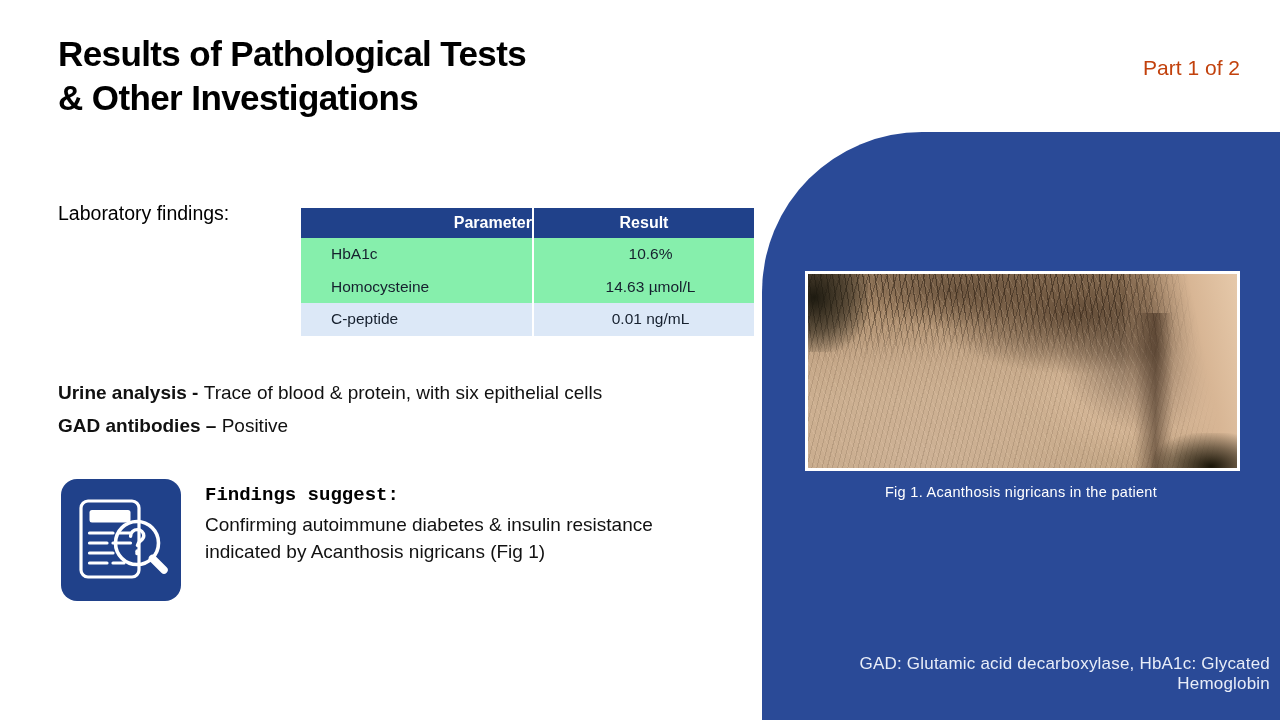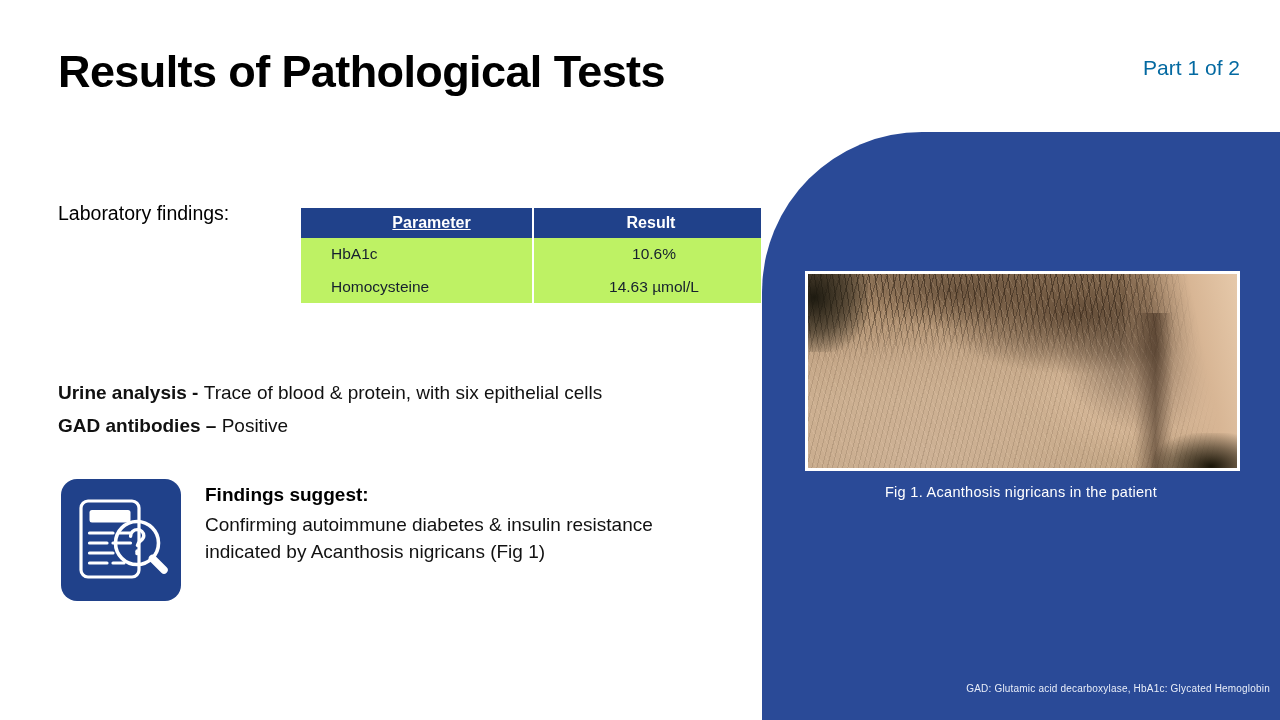--- a/index.html
+++ b/index.html
@@ -125,42 +125,42 @@
     letter-spacing: 0.3px;
   }
 
   .panel-footnote {
     position: absolute;
     left: 0;
     right: 10px;
     bottom: 26px;
     text-align: right;
     color: #e8edf8;
-    font-size: 10px;
+    font-size: 17px;
     letter-spacing: 0.2px;
   }
 
   
   .slide-title {
     position: absolute;
     left: 58px;
-    top: 44px;
+    top: 32px;
     width: 780px;
-    font-size: 45px;
+    font-size: 35px;
     font-weight: bold;
     line-height: 1.26;
     letter-spacing: -0.6px;
     color: #000000;
   }
   .part-label {
     position: absolute;
     right: 40px;
     top: 56px;
     font-size: 21px;
-    color: #0369a1;
+    color: #c2410c;
   }
 
   
   .lab-label {
     position: absolute;
     left: 58px;
     top: 202px;
     font-size: 19.5px;
     font-weight: normal;
     color: #000000;
@@ -180,39 +180,38 @@
     height: 32.5px;
     font-size: 15.5px;
     font-weight: normal;
   }
   .lab-table thead th {
     background: #20418a;
     color: #ffffff;
     font-weight: bold;
     font-size: 16px;
     height: 30px;
-    padding-left: 7px;
   }
   .col-param { width: 201px; }
   .col-result { width: 220px; }
-  .lab-table thead th.col-param { text-align: center; padding-left: 30px; text-decoration: underline; }
+  .lab-table thead th.col-param { text-align: right; padding-left: 30px; }
   .lab-table thead th.col-result { text-align: center; }
   .lab-table tbody td.cell-param {
     text-align: left;
     padding-left: 30px;
     color: #16202e;
   }
   .lab-table tbody td.cell-result {
     text-align: center;
     color: #16202e;
     padding-left: 13px;
   }
   .lab-table thead th.col-param { border-right: 2px solid #ffffff; }
   .lab-table tbody td.cell-param { border-right: 2px solid #ffffff; }
-  .row-odd td { background: #bef264; }
+  .row-odd td { background: #86efac; }
   .row-even td { background: #dce8f7; }
 
   
   .info-line {
     position: absolute;
     left: 58px;
     font-size: 19px;
     color: #111111;
     text-align: center;
   }
@@ -236,20 +235,21 @@
     position: absolute;
     left: 205px;
     top: 484px;
     width: 470px;
   }
   .findings-heading {
     font-size: 19px;
     font-weight: bold;
     color: #000000;
     margin-bottom: 6px;
+    font-family: Liberation Mono, monospace;
   }
   .findings-body {
     font-size: 19px;
     line-height: 1.42;
     color: #111111;
   }
 </style>
 </head>
 <body>
 
@@ -268,20 +268,21 @@
     </div>
   </div>
 
   <div class="figure-caption">Fig 1. Acanthosis nigricans in the patient</div>
 
   <div class="panel-footnote">GAD: Glutamic acid decarboxylase, HbA1c: Glycated Hemoglobin</div>
 </div>
 
 <div class="slide-title">
   <div>Results of Pathological Tests</div>
+  <div>&amp; Other Investigations</div>
 </div>
 
 <div class="part-label">Part 1 of 2</div>
 
 <div class="lab-label">Laboratory findings:</div>
 
 <table class="lab-table">
   <thead>
     <tr>
       <th class="col-param">Parameter</th>
@@ -289,20 +290,24 @@
     </tr>
   </thead>
   <tbody>
     <tr class="row-odd">
       <td class="cell-param">HbA1c</td>
       <td class="cell-result">10.6%</td>
     </tr>
     <tr class="row-odd">
       <td class="cell-param">Homocysteine</td>
       <td class="cell-result">14.63 µmol/L</td>
+    </tr>
+    <tr class="row-even">
+      <td class="cell-param">C-peptide</td>
+      <td class="cell-result">0.01 ng/mL</td>
     </tr>
   </tbody>
 </table>
 
 <div class="info-line line-urine">
   <b>Urine analysis</b><b> - </b><span>Trace of blood &amp; protein, with six epithelial cells</span>
 </div>
 
 <div class="info-line line-gad">
   <b>GAD antibodies</b><b> – </b><span>Positive</span>

